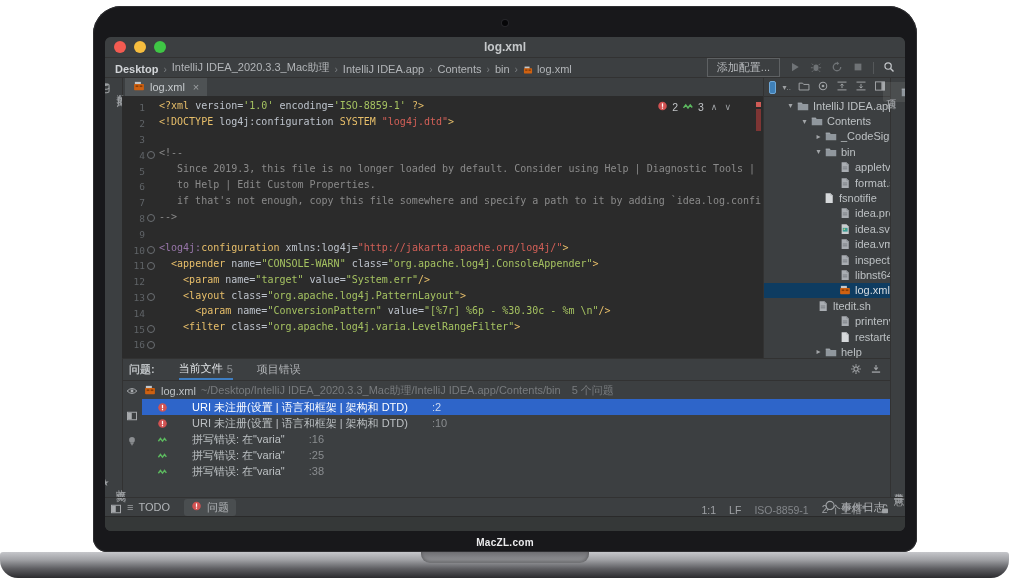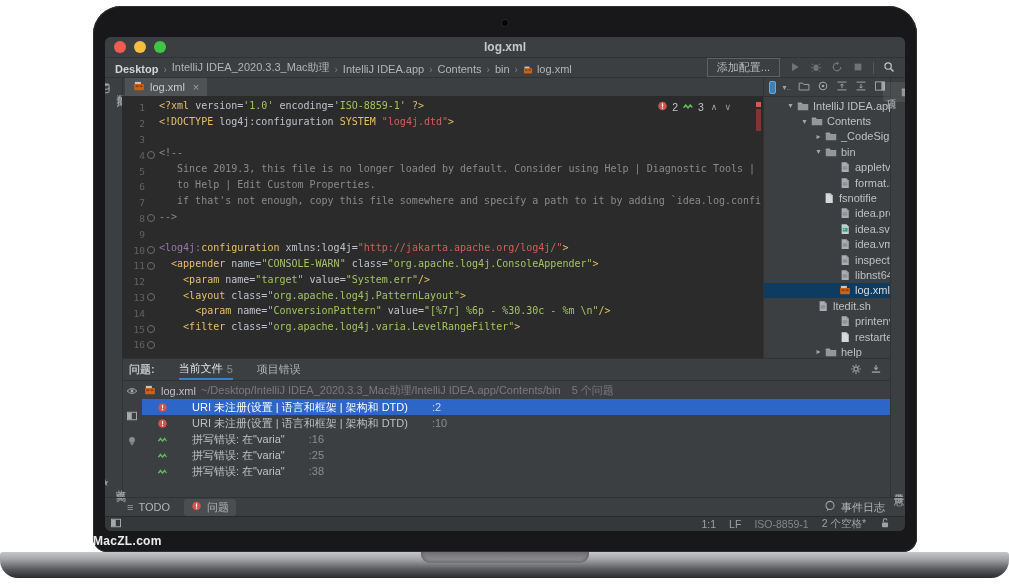--- a/index.html
+++ b/index.html
@@ -3,22 +3,22 @@
 <meta charset="utf-8">
 <style>
   html,body{margin:0;padding:0}
   body{width:1009px;height:586px;background:#fff;position:relative;overflow:hidden;
        font-family:"Liberation Sans",sans-serif;-webkit-font-smoothing:antialiased}
   
   .bezel{position:absolute;left:93px;top:6px;width:824px;height:546px;background:#18181b;
          border-radius:28px 28px 14px 14px;box-shadow:inset 0 0 0 1px #2e2e31}
   .camera{position:absolute;top:14px;left:50%;transform:translateX(-50%);width:6px;height:6px;
           border-radius:50%;background:#060608;box-shadow:0 0 0 1px #26262a}
-  .brand{position:absolute;bottom:4px;left:0;right:0;color:#ececee;
-         font-size:12px;font-weight:bold;letter-spacing:.3px}
+  .brand{position:absolute;bottom:4px;left:0;right:0;text-align:center;color:#ececee;
+         font-size:10px;font-weight:bold;letter-spacing:.3px}
   .base{position:absolute;left:0;top:552px;width:1009px;height:26px;
         background:linear-gradient(#c6c7cb,#a0a1a5 30%,#5e5e62 64%,#2b2b2e 100%);
         border-radius:3px 3px 18px 18px}
   .notch{position:absolute;left:50%;top:0;transform:translateX(-50%);width:168px;height:11px;
          background:linear-gradient(#6f6f73,#98999d);border-radius:0 0 9px 9px;
          box-shadow:inset 0 -2px 3px rgba(0,0,0,.28)}
   
   .screen{position:absolute;left:12px;top:31px;width:800px;height:494px;background:#3c3f41;
           border-radius:6px;overflow:hidden;font-size:11px;color:#bbbec2}
   .titlebar{position:absolute;left:0;top:0;width:800px;height:20px;background:#3c3f41;
@@ -91,21 +91,21 @@
   .prow.sel{background:#2e65c9;color:#fff}
   .prow.sel .pln{color:#cdd9f0}
   
   .botbar{position:absolute;left:0;top:460px;width:800px;height:19px;border-top:1px solid #323232;
           display:flex;align-items:center;padding-left:22px;box-sizing:border-box;gap:14px}
   .bitem{display:flex;align-items:center;gap:5px;color:#b2b5b8;font-size:11px}
   .bitem.active{background:#4a4e50;border-radius:3px;padding:1px 7px}
   .bitem .glyph{color:#9da0a3}
   .botbar-right{margin-left:auto;margin-right:20px;display:flex;align-items:center;gap:5px;color:#b2b5b8}
   .statusbar{position:absolute;left:0;top:479px;width:800px;height:15px;background:#353838;
-             border-top:1px solid #2a2a2a;display:flex;align-items:flex-start;padding:0 14px 16px 5px;box-sizing:border-box}
+             border-top:1px solid #2a2a2a;display:flex;align-items:flex-end;padding:0 14px 16px 5px;box-sizing:border-box}
   .st-right{margin-left:auto;display:flex;align-items:center;gap:13px;color:#9fa2a5;font-size:10.5px}
   .st-dim{color:#83868a}
   .icw{display:inline-flex;flex:none}
   .icw svg{width:12px;height:12px;display:block}
   .icw.s10 svg{width:10px;height:10px}
   .star{color:#9da0a3;font-size:10px}
 </style>
 </head>
 <body>
 

